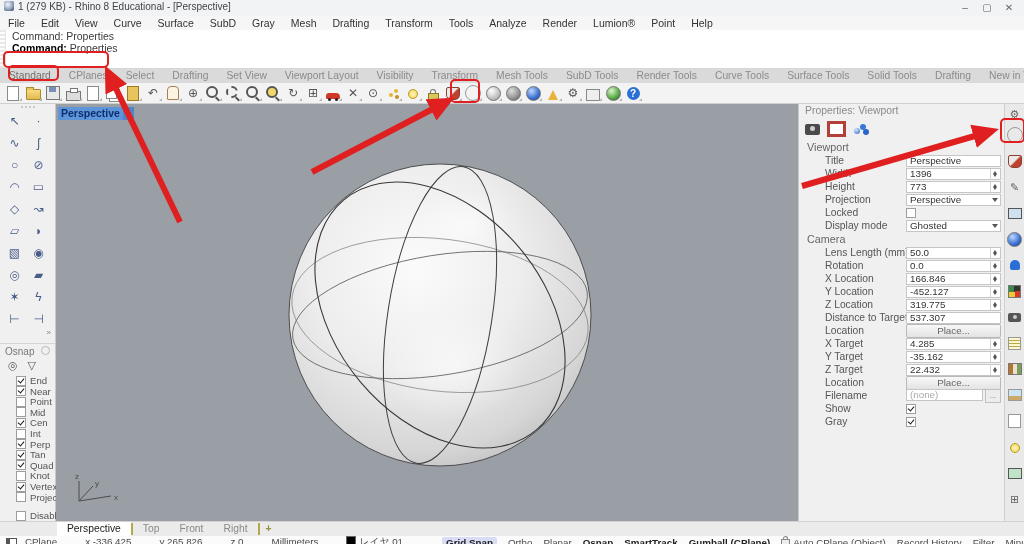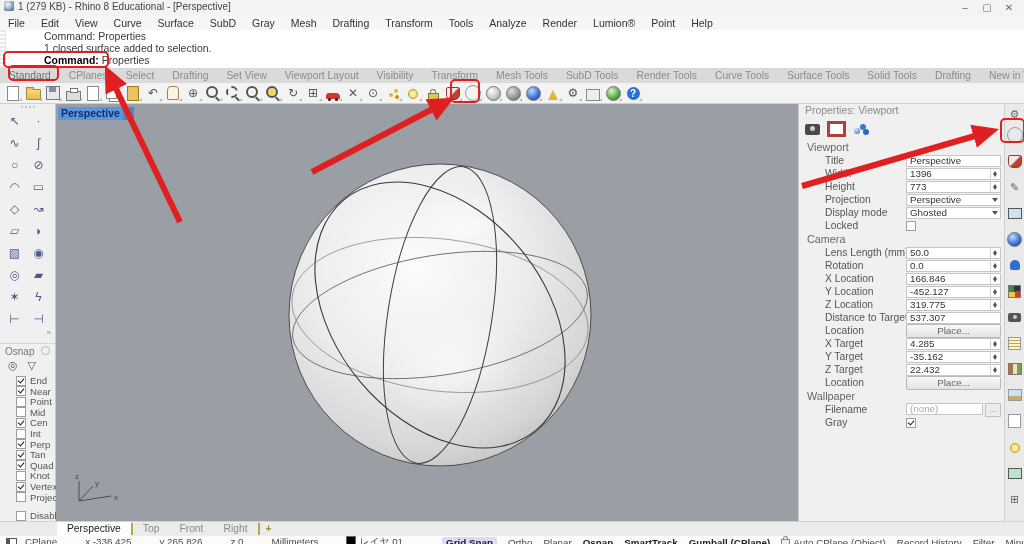--- a/index.html
+++ b/index.html
@@ -8,21 +8,21 @@
   
   .titlebar{height:14px;background:#f2f3f5;display:flex;align-items:flex-start;padding:1px 4px;font-size:10px;color:#444;}
   .rhino-logo{width:10px;height:10px;border-radius:2px;margin-right:4px;
               background:radial-gradient(circle at 38% 35%,#f4f7fb,#8fa3bd 55%,#2f3f58);}
   .titlebar .ttl{flex:1;white-space:nowrap;overflow:hidden;}
   .wbtn{width:22px;text-align:center;color:#666;font-size:10px;line-height:14px;}
   
   .menubar{height:14px;background:#f6f6f6;display:flex;align-items:center;font-size:10.5px;color:#333;}
   .menu-item{padding:0 8px;line-height:14px;white-space:nowrap;}
   
-  .cmdarea{height:38px;background:#fff;border-bottom:1px solid #d7d7d7;display:flex;gap:32px;}
+  .cmdarea{height:38px;background:#fff;border-bottom:1px solid #d7d7d7;display:flex;}
   .cmd-strip{width:5px;background:repeating-linear-gradient(180deg,#e8e8e8 0 2px,#fdfdfd 2px 4px);border-right:1px solid #e2e2e2;}
   .cmd-lines{flex:1;font-size:10.5px;}
   .cmd-line{height:12px;line-height:12px;padding:0 6px;color:#3b3b3b;white-space:nowrap;}
   .cmd-line.prompt b{color:#000;}
   
   .tabbar{height:14px;background:#dadada;display:flex;align-items:center;font-size:10.3px;color:#8b8b8b;}
   .tab-item{padding:0 9px;white-space:nowrap;line-height:14px;}
   .tab-item.active{color:#6f6f6f;}
   
   .toolbar{height:20px;background:#f3f3f3;border-bottom:1px solid #cfcfcf;display:flex;align-items:center;padding-left:3px;}
@@ -182,21 +182,20 @@
       <span class="menu-item">Render</span>
       <span class="menu-item">Lumion®</span>
       <span class="menu-item">Point</span>
       <span class="menu-item">Help</span>
     </div>
 
   <div class="cmdarea">
     <div class="cmd-strip"></div>
     <div class="cmd-lines">
       <div class="cmd-line">Command: Properties</div>
-      <div class="cmd-line">1 closed surface added to selection.</div>
       <div class="cmd-line prompt">
         <b>Command:</b>&nbsp;<span>Properties</span>
       </div>
     </div>
   </div>
 
   <div class="tabbar" id="tabbar">
       <span class="tab-item active">Standard</span>
       <span class="tab-item">CPlanes</span>
       <span class="tab-item">Select</span>
@@ -470,31 +469,31 @@
                 </span></span>
             </span>
           </div>
           <div class="prow">
             <span class="plabel">Projection</span>
             <span class="pctl">
               <span class="fld">Perspective<span class="sel-arr" style="margin-left: auto;"></span></span>
             </span>
           </div>
           <div class="prow">
+            <span class="plabel">Locked</span>
+            <span class="pctl">
+              <span class="cb"></span>
+            </span>
+          </div>
+          <div class="prow">
             <span class="plabel">Display mode</span>
             <span class="pctl">
               <span class="fld">Ghosted<span class="sel-arr" style="margin-left: auto;"></span></span>
             </span>
           </div>
-          <div class="prow">
-            <span class="plabel">Locked</span>
-            <span class="pctl">
-              <span class="cb"></span>
-            </span>
-          </div>
           <div class="psec">Camera</div>
           <div class="prow">
             <span class="plabel">Lens Length (mm)</span>
             <span class="pctl">
               <span class="fld">50.0<span class="spin" style="margin-left: auto; align-self: stretch;">
                   <i class="up"></i>
                   <i class="dn"></i>
                 </span></span>
             </span>
           </div>
@@ -572,26 +571,31 @@
                   <i class="dn"></i>
                 </span></span>
             </span>
           </div>
           <div class="prow">
             <span class="plabel">Location</span>
             <span class="pctl">
               <span class="pbtn">Place...</span>
             </span>
           </div>
-          <div class="psec">Wallpaper</div>
           <div class="prow">
             <span class="plabel">Filename</span>
             <span class="pctl">
               <span class="fld muted">(none)</span>
               <span class="dots-btn">...</span>
+            </span>
+          </div>
+          <div class="prow">
+            <span class="plabel">Show</span>
+            <span class="pctl">
+              <span class="cb on"></span>
             </span>
           </div>
           <div class="prow">
             <span class="plabel">Gray</span>
             <span class="pctl">
               <span class="cb on"></span>
             </span>
           </div>
         </div>
     </div>

